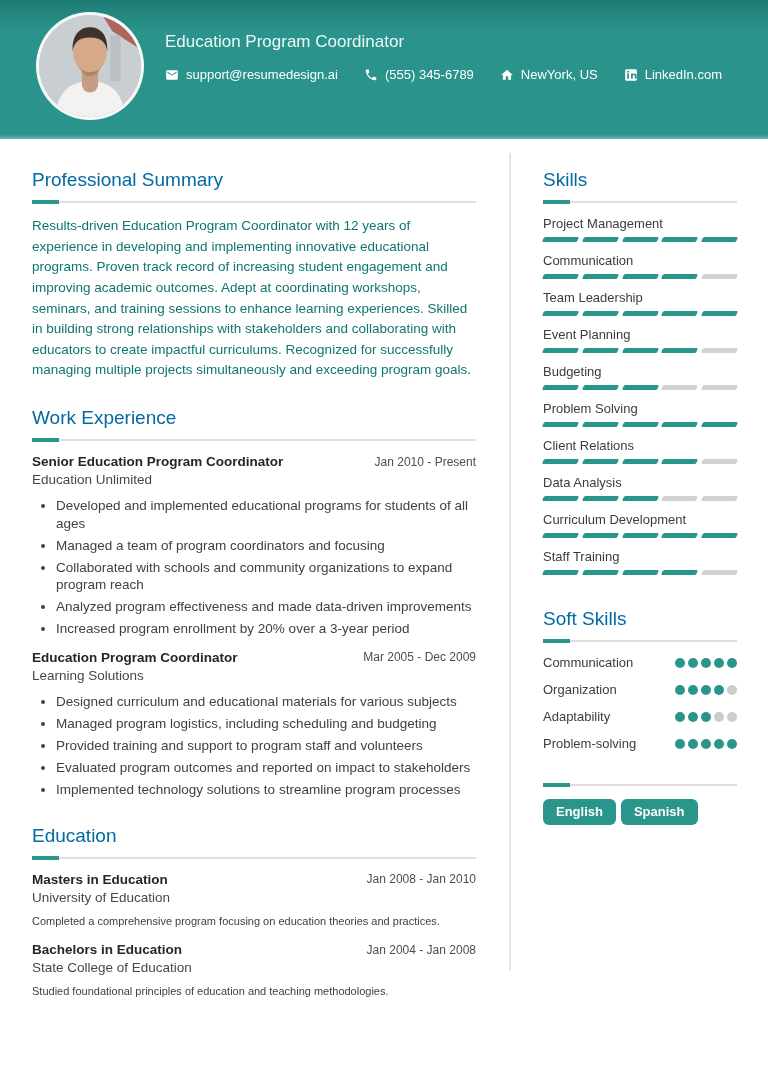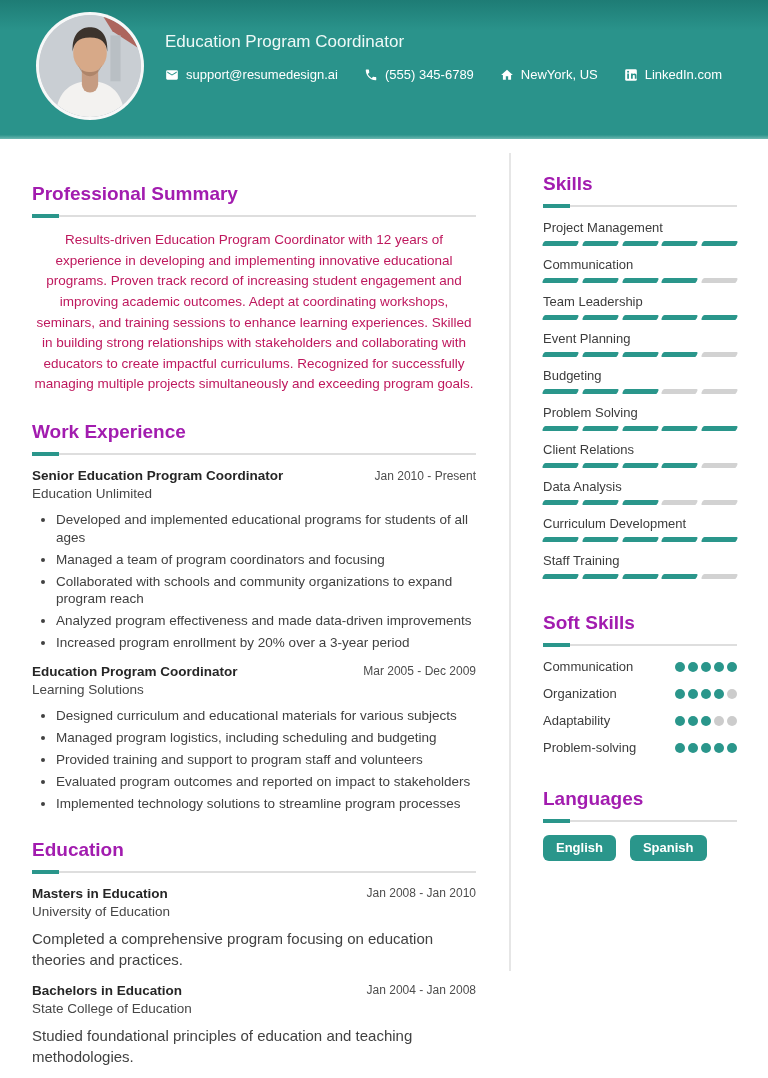--- a/index.html
+++ b/index.html
@@ -37,61 +37,61 @@
     display: flex; align-items: center; gap: 26px;
     margin-top: 15px; font-size: 13px; color: #ffffff;
   }
   .contact { display: flex; align-items: center; gap: 7px; white-space: nowrap; }
   .contact svg { display: block; }
 
   
   .main { display: flex; padding: 0 31px 0 32px; }
   .left-col { width: 444px; padding-top: 30px; }
   .divider { width: 2px; background: #e6e6e6; margin: 14px 0 0 33px; height: 818px; }
-  .right-col { width: 194px; margin-left: 32px; padding-top: 20px; }
-
-  
-  .section-heading { font-size: 19px; font-weight: bold; color: #a21caf; margin-top: 14px; }
+  .right-col { width: 194px; margin-left: 32px; padding-top: 30px; }
+
+  
+  .section-heading { font-size: 19px; font-weight: normal; color: #0369a1; }
   .rule { position: relative; border-bottom: 2px solid #dedede; margin: 10px 0 13px; }
   .rule::before {
     content: ""; position: absolute; left: 0; top: -1px;
     width: 27px; height: 4px; background: #2a968b;
   }
 
   
-  .summary-text { font-size: 13.5px; line-height: 1.53; color: #be185d; text-align: center; }
+  .summary-text { font-size: 13.5px; line-height: 1.53; color: #0f766e; }
   section.block { margin-bottom: 26px; }
   .job { margin-bottom: 12px; }
   .job-head { display: flex; justify-content: space-between; align-items: center; }
   .job-title { font-size: 13.5px; font-weight: bold; color: #262626; }
   .job-dates { font-size: 12px; color: #4d4d4d; }
   .job-company { font-size: 13.5px; color: #474747; margin-top: 3px; }
   ul.bullets { margin: 10px 0 4px; padding-left: 24px; }
   ul.bullets li { font-size: 13.5px; line-height: 1.3; color: #414141; margin-bottom: 4.5px; }
   .edu-item { margin-bottom: 8px; }
-  .edu-desc { font-size: 15px; color: #414141; margin: 9px 0 13px; line-height: 1.4; }
+  .edu-desc { font-size: 11px; color: #414141; margin: 9px 0 13px; line-height: 1.4; }
 
   
   .skill-item { margin-bottom: 11px; }
   .skill-name { font-size: 13px; color: #3c3c3c; }
   .skill-bar { display: flex; gap: 5px; margin-top: 6px; }
   .skill-seg {
     flex: 1; height: 5px; border-radius: 1.5px;
     transform: skewX(-24deg);
     background: #d2d2d2;
   }
   .skill-seg.filled { background: #2a968b; }
 
   .soft-row { display: flex; justify-content: space-between; align-items: center; margin-bottom: 12px; }
   .soft-name { font-size: 13px; color: #3c3c3c; }
   .dots { display: flex; gap: 3px; }
   .dot { width: 10px; height: 10px; border-radius: 50%; background: #cccccc; }
   .dot.filled { background: #2a968b; }
 
-  .lang-row { display: flex; gap: 14px; }
+  .lang-row { display: flex; gap: 5px; }
   .lang-pill {
     background: #2a968b; color: #ffffff; font-size: 13px; font-weight: bold;
     padding: 5px 13px 6px; border-radius: 6px;
   }
   .mt-sect { margin-top: 33px; }
 </style>
 </head>
 <body>
 
 <div class="header">
@@ -370,21 +370,20 @@
               <span class="dot filled"></span>
               <span class="dot filled"></span>
               <span class="dot filled"></span>
               <span class="dot filled"></span>
             </span>
   </div>
         </div>
     </section>
 
     <section class="mt-sect">
-      <h2 class="section-heading">Languages</h2>
       <div class="rule"></div>
       <div class="lang-row" id="lang-list">
           <span class="lang-pill">English</span>
           <span class="lang-pill">Spanish</span>
         </div>
     </section>
 
   </div>
 </div>
 

